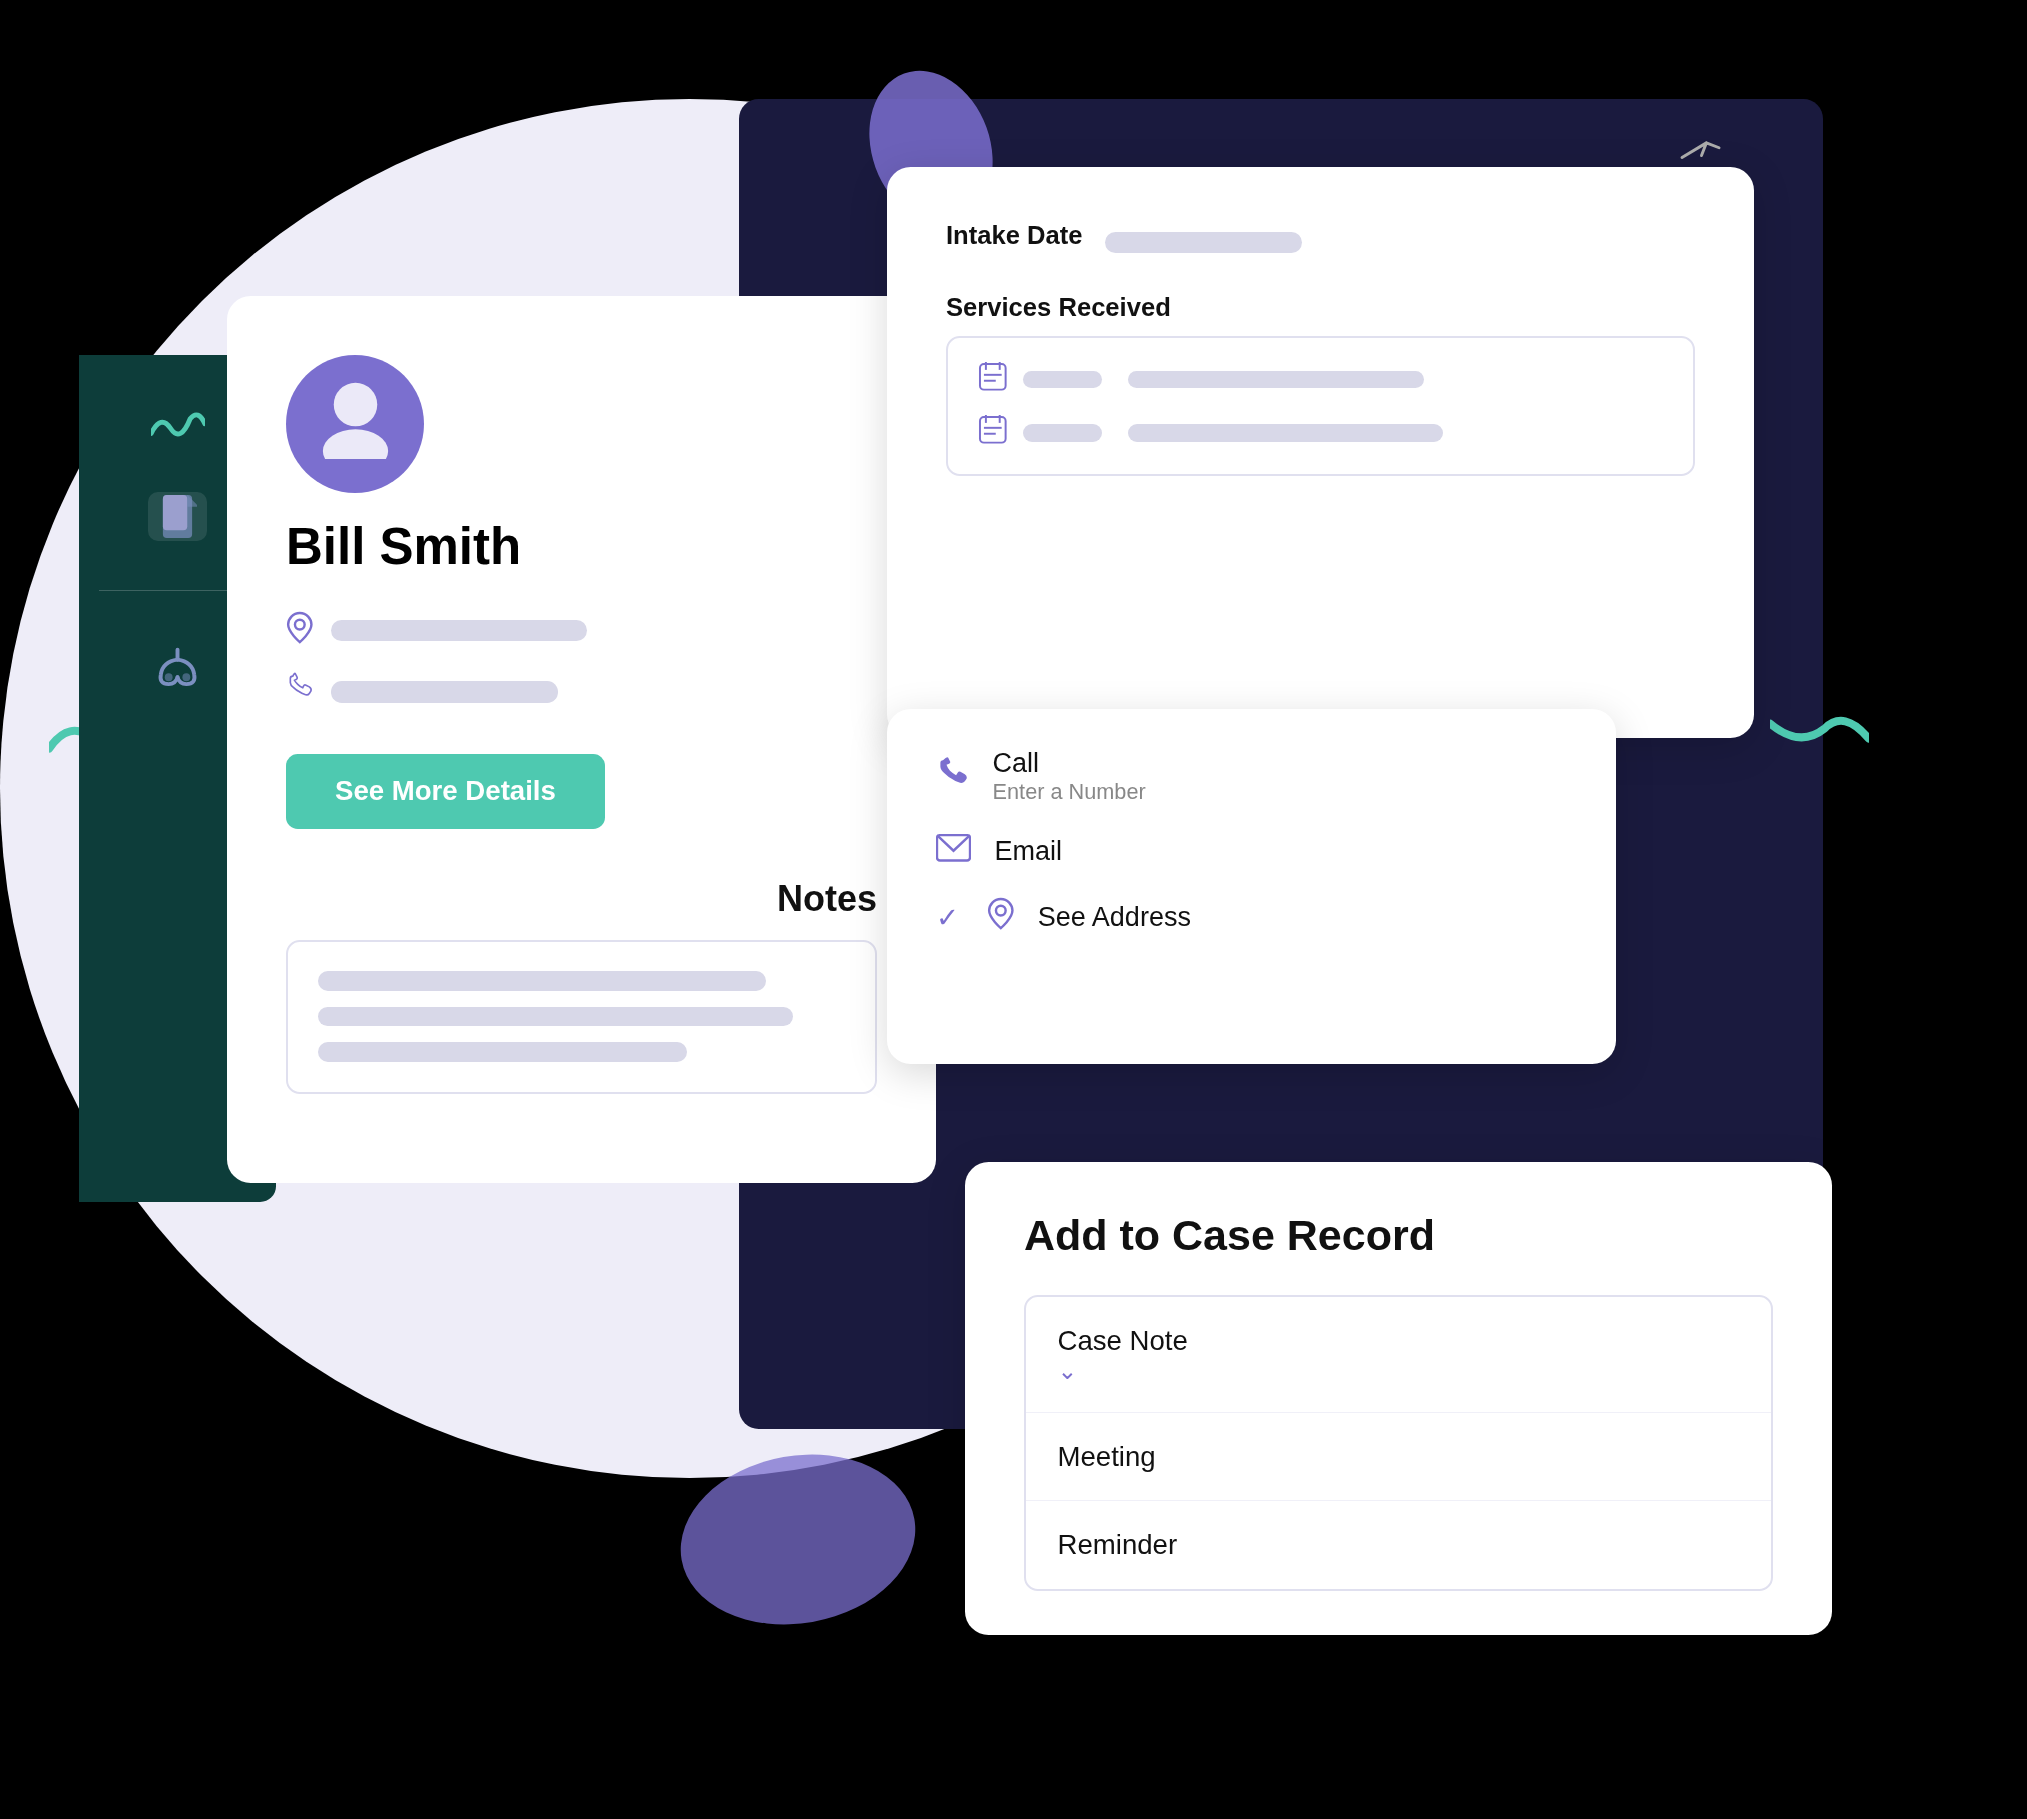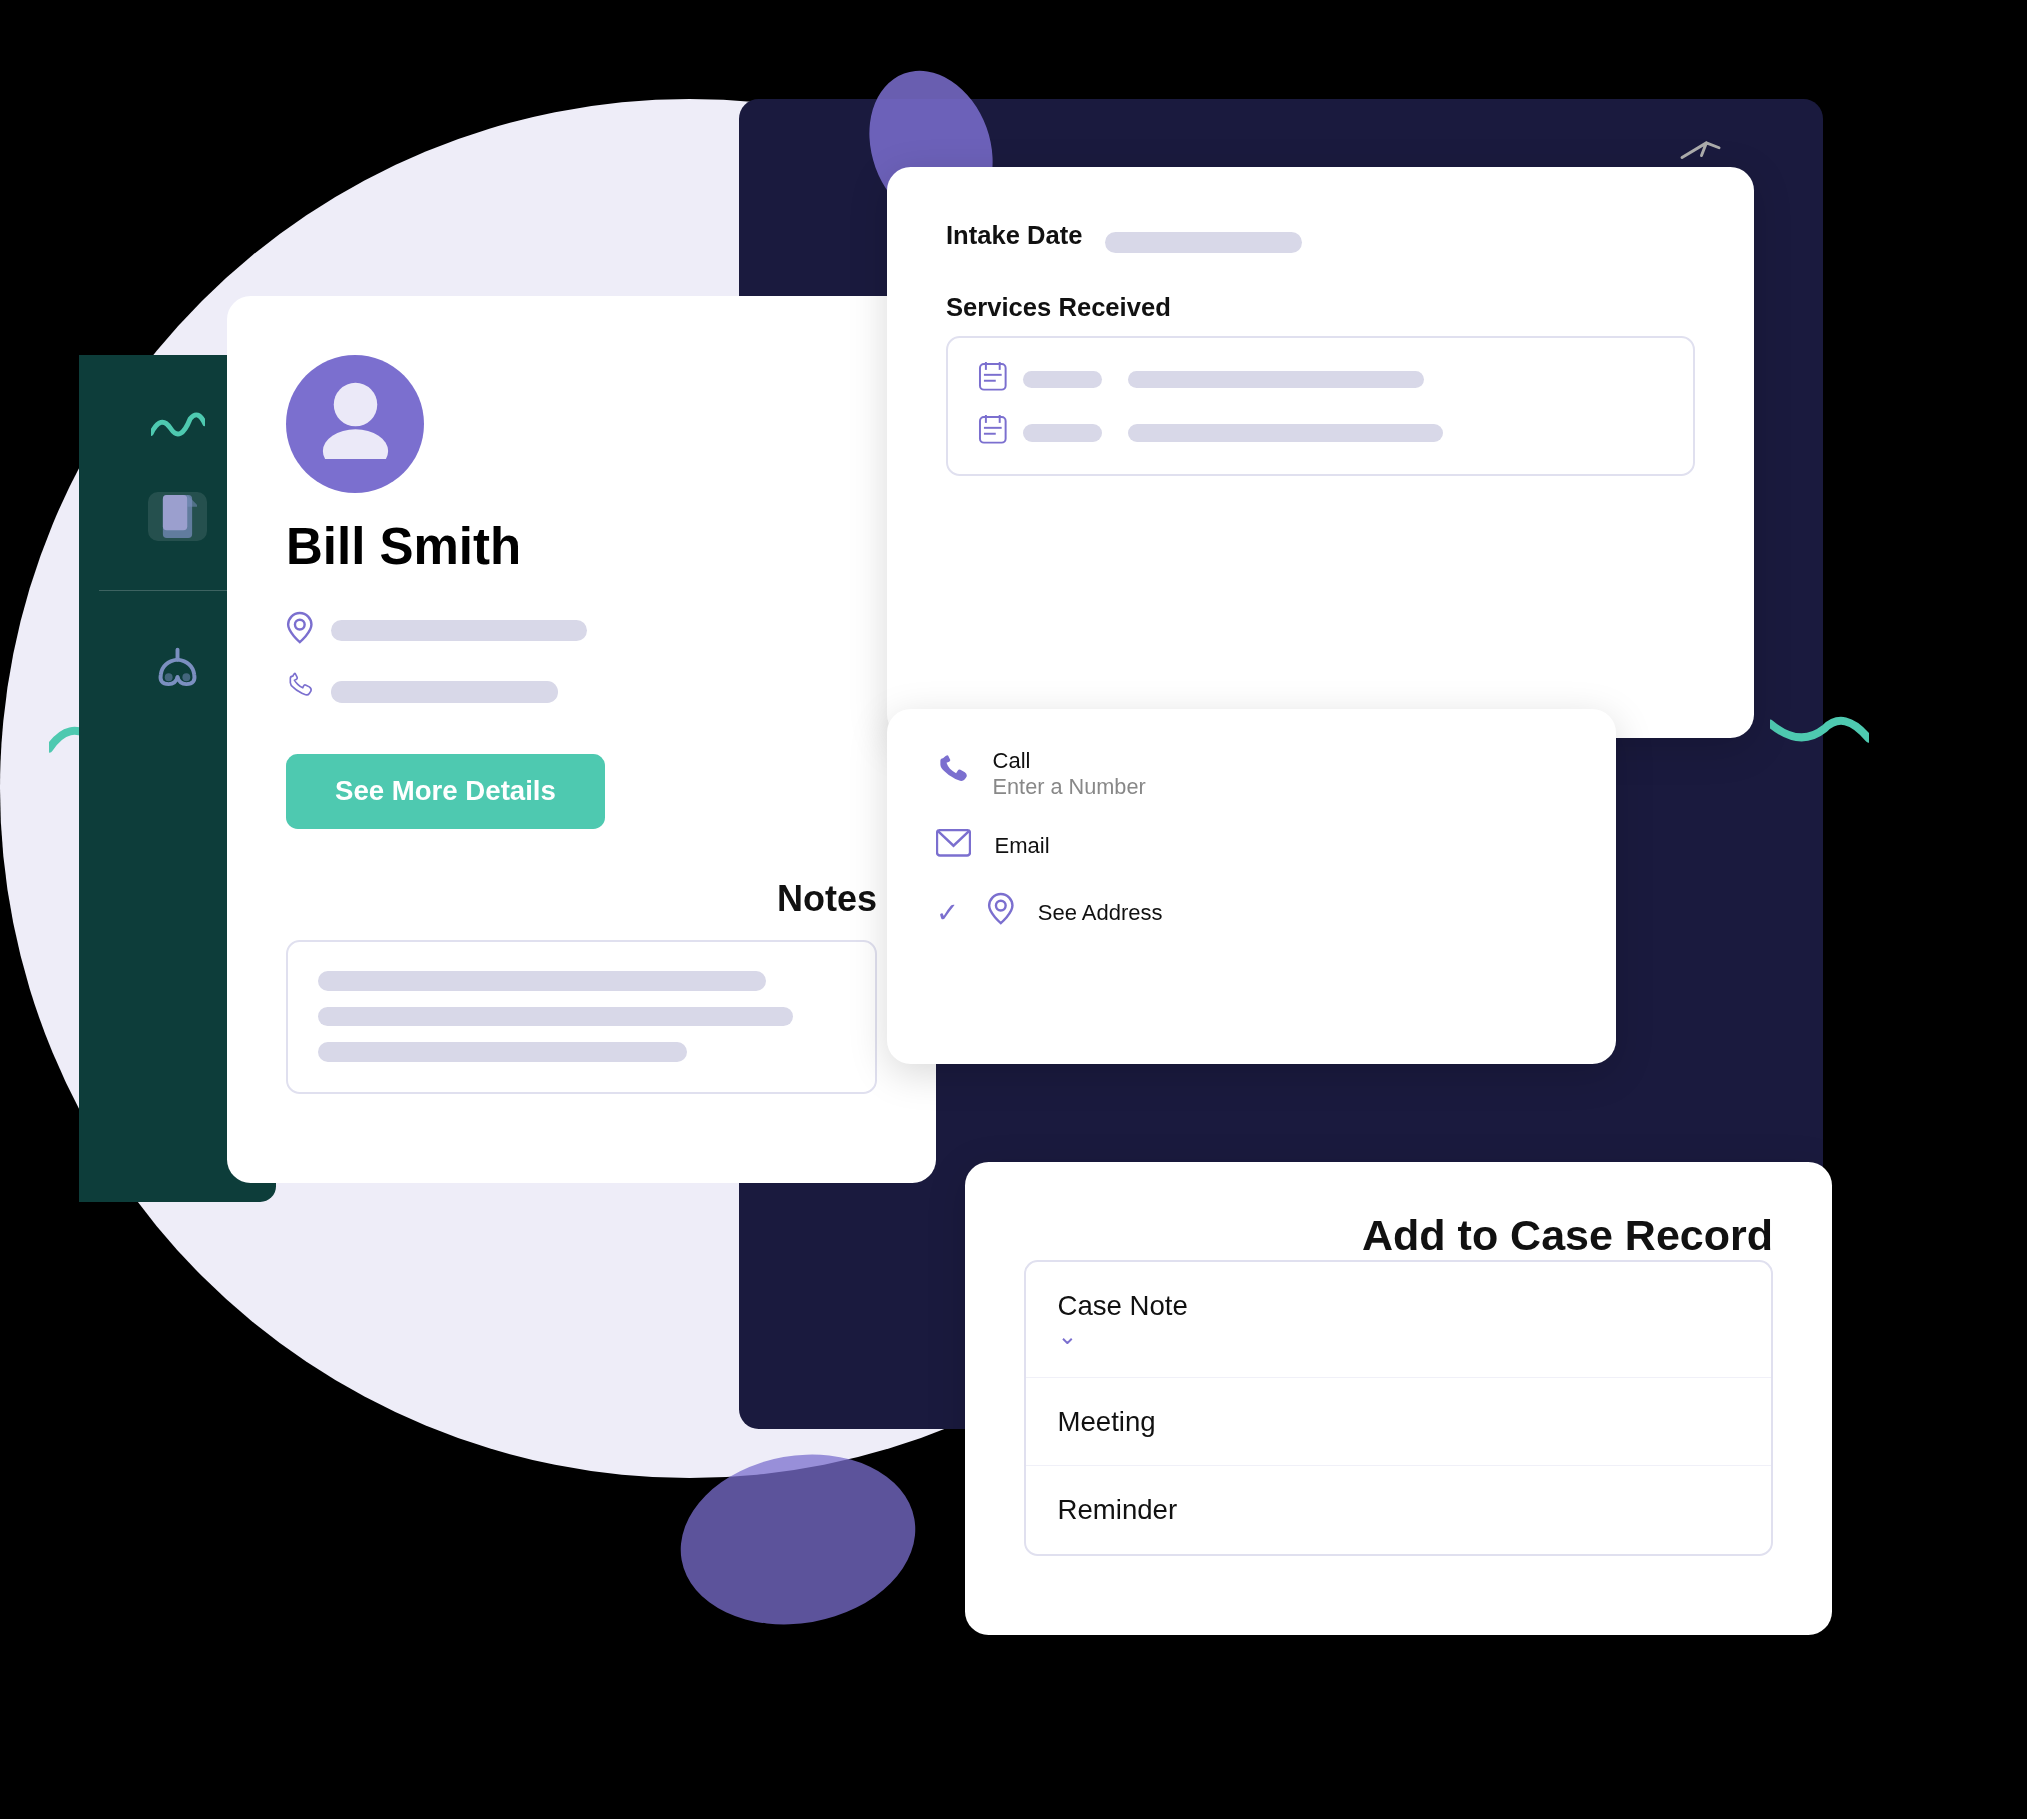--- a/index.html
+++ b/index.html
@@ -246,21 +246,21 @@
       align-items: center;
       gap: 23.6px;
     }
 
     .contact-icon {
       font-size: 31.5px;
       color: #7b6fcf;
     }
 
     .contact-label {
-      font-size: 22px;
+      font-size: 27px;
       font-weight: 500;
       color: #111;
     }
 
     .contact-sublabel {
       font-size: 21.7px;
       color: #888;
       display: block;
     }
 
@@ -281,21 +281,21 @@
       left: 965px;
       z-index: 30;
       padding: 49px 59px;
       box-shadow: 0 9.9px 39px rgba(0,0,0,0.15);
     }
 
     .case-record-title {
       font-size: 43px;
       font-weight: 700;
       color: #111;
-      text-align: right;
+      margin-bottom: 35px;
     }
 
     .dropdown-box {
       border: 2px solid #e0e0ef;
       border-radius: 13.8px;
       overflow: hidden;
     }
 
     .dropdown-item {
       padding: 27.6px 31.5px;

